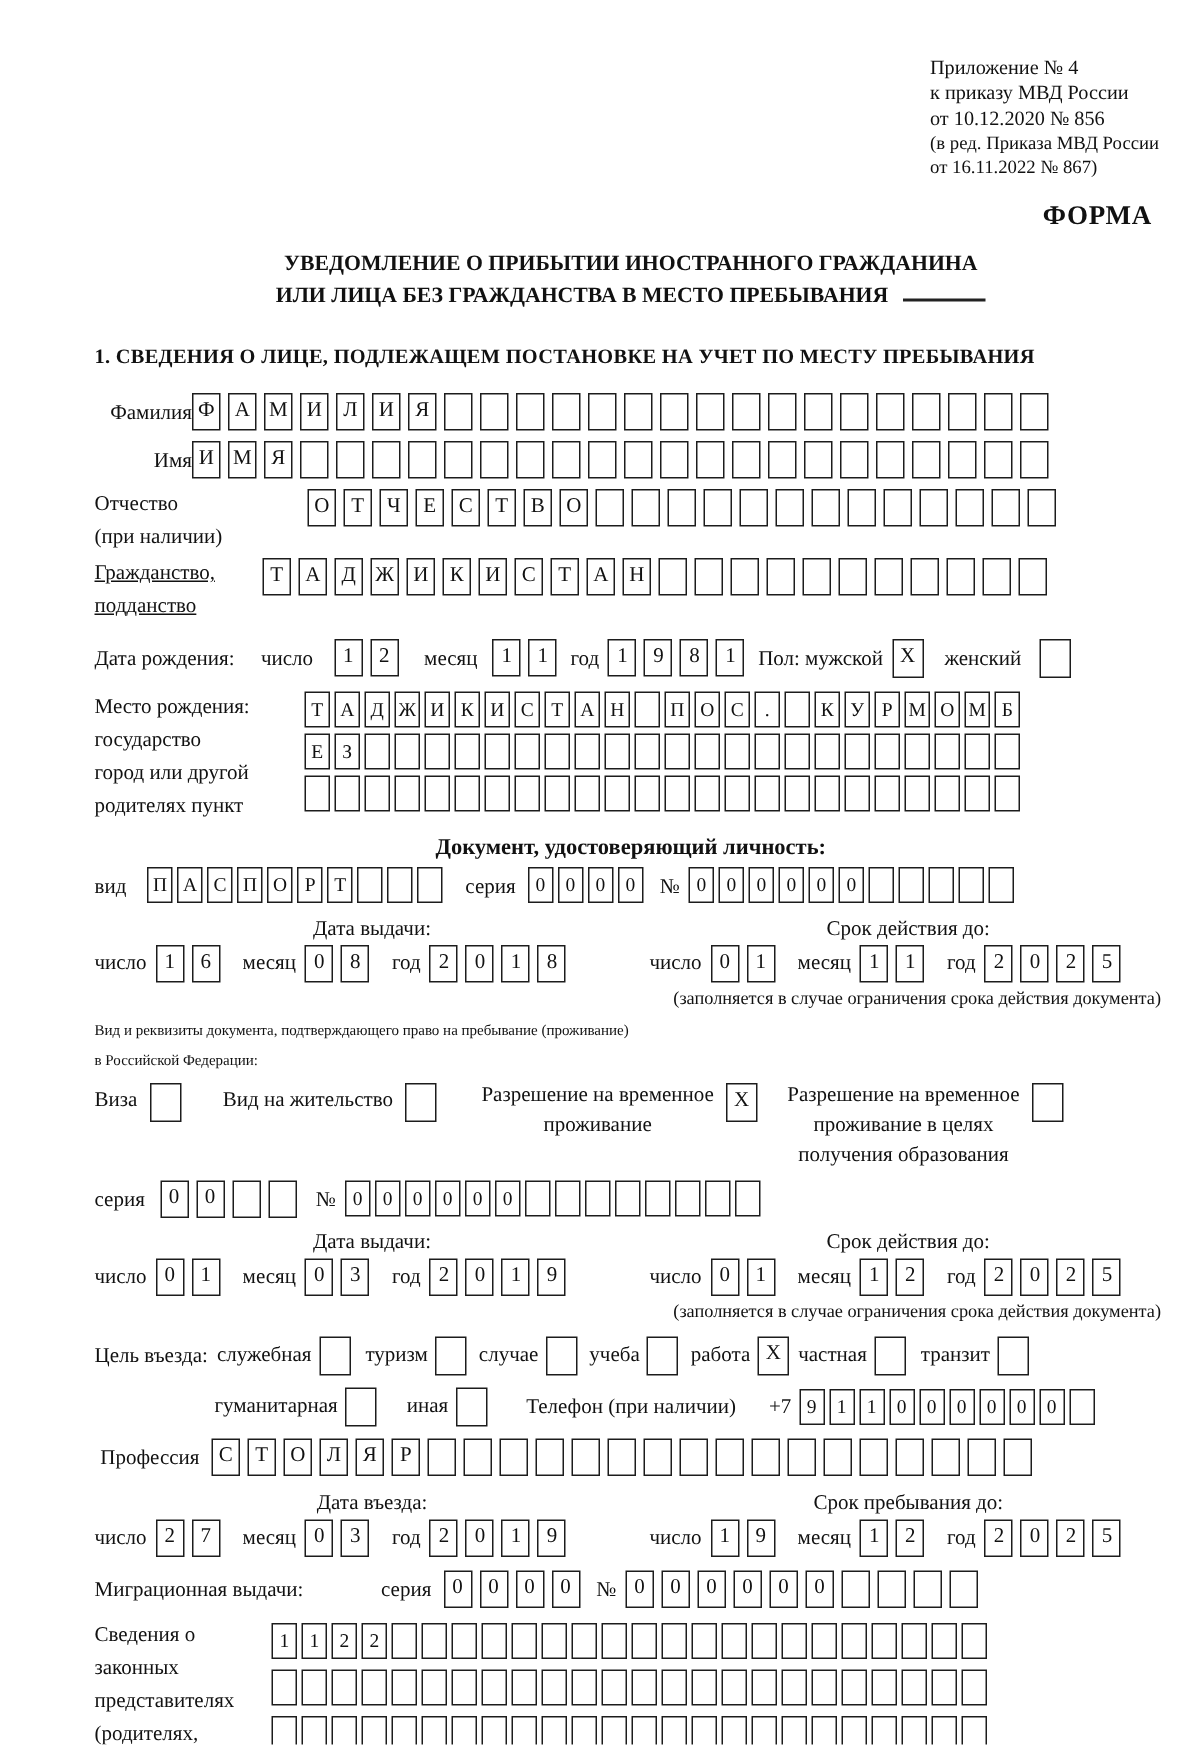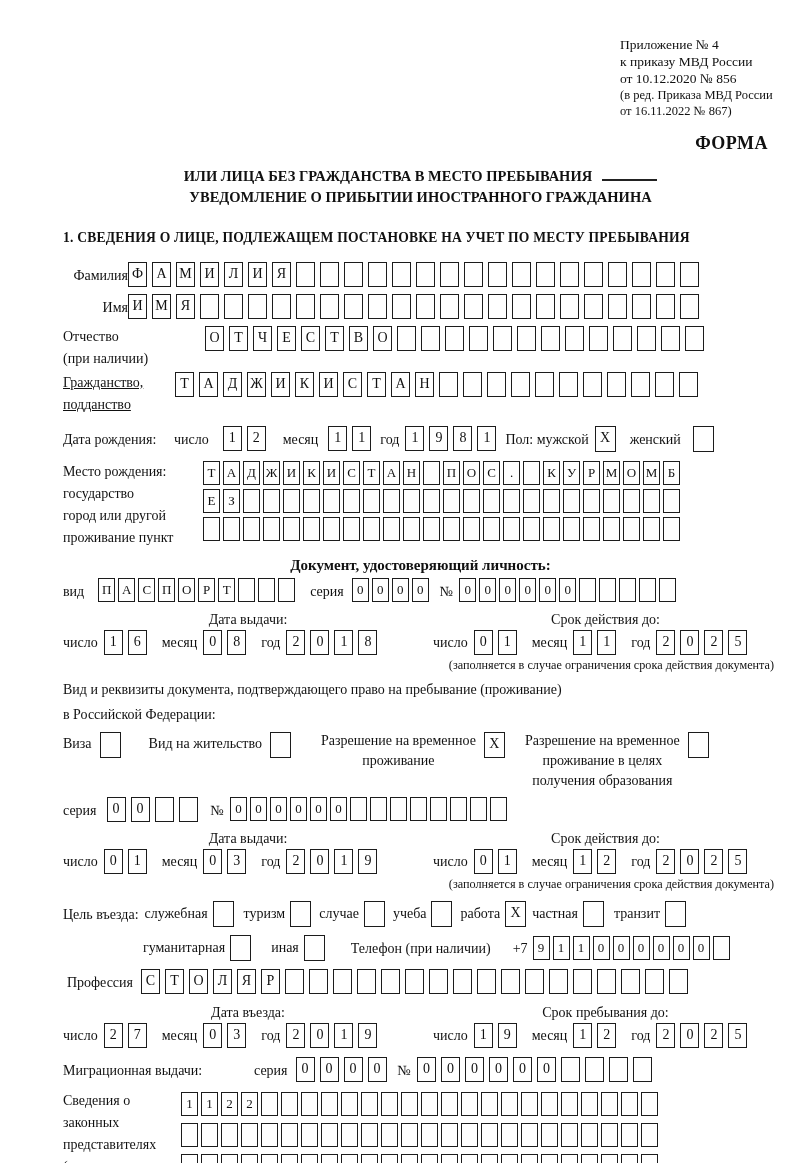--- a/index.html
+++ b/index.html
@@ -45,21 +45,21 @@
   
   .dateline { display:flex; margin-top:7px; }
   .dl-left { width:370px; flex:none; }
   .dl-right { flex:1; }
   .dl-label { text-align:center; font-size:14px; }
   .dgroup { display:flex; align-items:center; }
   .dgroup .lbl { margin-right:6px; line-height:25px; }
   .dgroup .cells { margin-right:10px; }
   .note { font-size:12.2px; text-align:right; margin-top:3px; padding-right:4px; }
 
-  .intro { font-size:14px; margin-top:9px; }
+  .intro { font-size:10px; margin-top:9px; }
 
   .options { margin-top:8px; }
   .opt { display:flex; align-items:flex-start; flex:none; }
   .opt .optlbl { font-size:14px; line-height:20px; text-align:center; margin-right:8px; }
   .opt .cells { margin-top:1px; }
 
   .pair { display:flex; align-items:flex-start; flex:none; }
   .pair .lbl { line-height:26px; margin-right:5px; }
 </style>
 </head>
@@ -71,24 +71,24 @@
     <div>Приложение № 4</div>
     <div>к приказу МВД России</div>
     <div>от 10.12.2020 № 856</div>
     <div class="ed">(в ред. Приказа МВД России</div>
     <div class="ed">от 16.11.2022 № 867)</div>
   </div>
 
   <div class="forma">ФОРМА</div>
 
   <div class="title">
+    <div>УВЕДОМЛЕНИЕ О ПРИБЫТИИ ИНОСТРАННОГО ГРАЖДАНИНА</div>
     <div>
       <span>ИЛИ ЛИЦА БЕЗ ГРАЖДАНСТВА В МЕСТО ПРЕБЫВАНИЯ</span><span class="blank-line"></span>
     </div>
-    <div>УВЕДОМЛЕНИЕ О ПРИБЫТИИ ИНОСТРАННОГО ГРАЖДАНИНА</div>
   </div>
 
   <div class="sec1">1. СВЕДЕНИЯ О ЛИЦЕ, ПОДЛЕЖАЩЕМ ПОСТАНОВКЕ НА УЧЕТ ПО МЕСТУ ПРЕБЫВАНИЯ</div>
 
   <div class="row" style="margin-top:16px">
     <div class="lbl w65">Фамилия</div>
     <div class="cells">
         <span class="cell">Ф</span>
         <span class="cell">А</span>
         <span class="cell">М</span>
@@ -234,21 +234,21 @@
     <div class="cells cb">
         <span class="cell"></span>
       </div>
   </div>
 
   <div class="row" style="margin-top:8px">
     <div class="w140">
       <div class="lbl2">Место рождения:</div>
       <div class="lbl2">государство</div>
       <div class="lbl2">город или другой</div>
-      <div class="lbl2">проживание пункт</div>
+      <div class="lbl2">родителях пункт</div>
     </div>
     <div class="stack">
       <div class="cells sm">
           <span class="cell">Т</span>
           <span class="cell">А</span>
           <span class="cell">Д</span>
           <span class="cell">Ж</span>
           <span class="cell">И</span>
           <span class="cell">К</span>
           <span class="cell">И</span>

